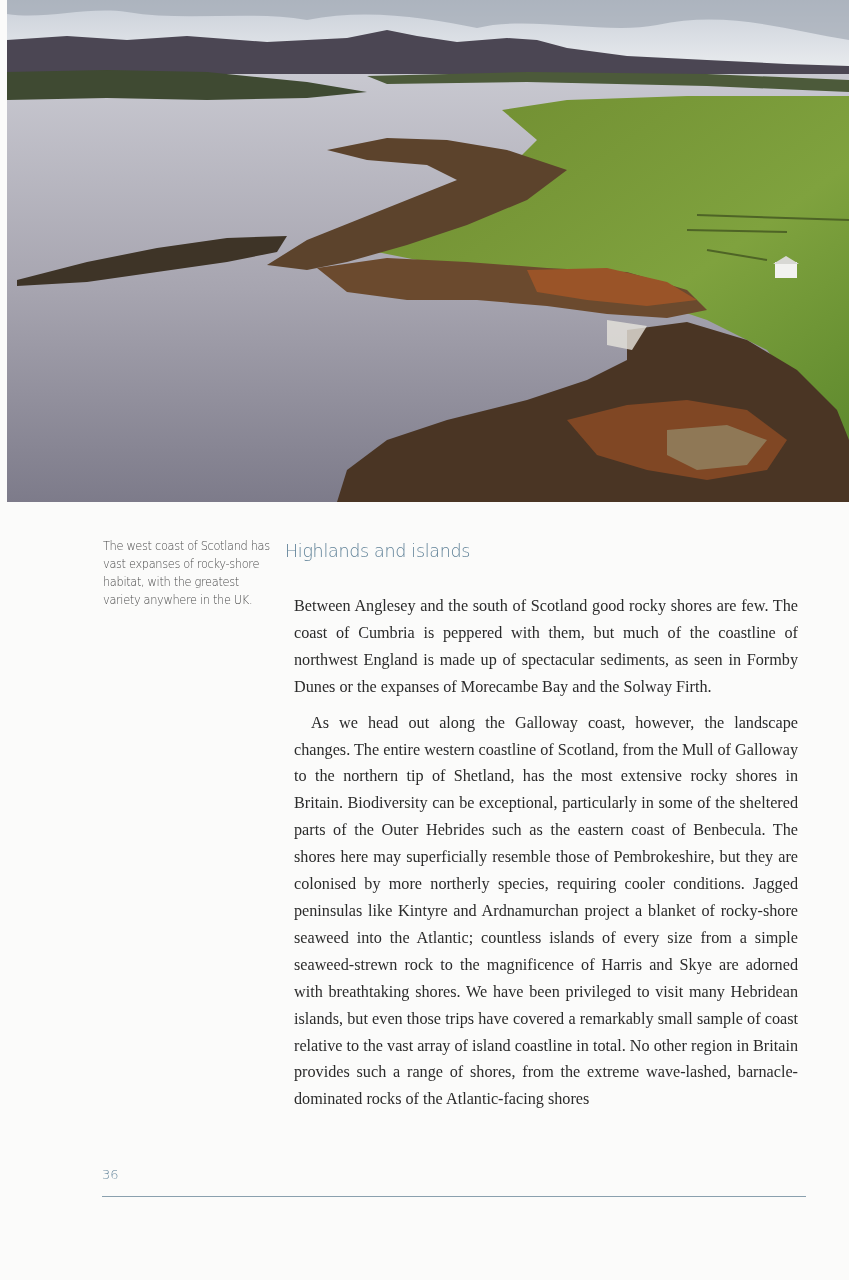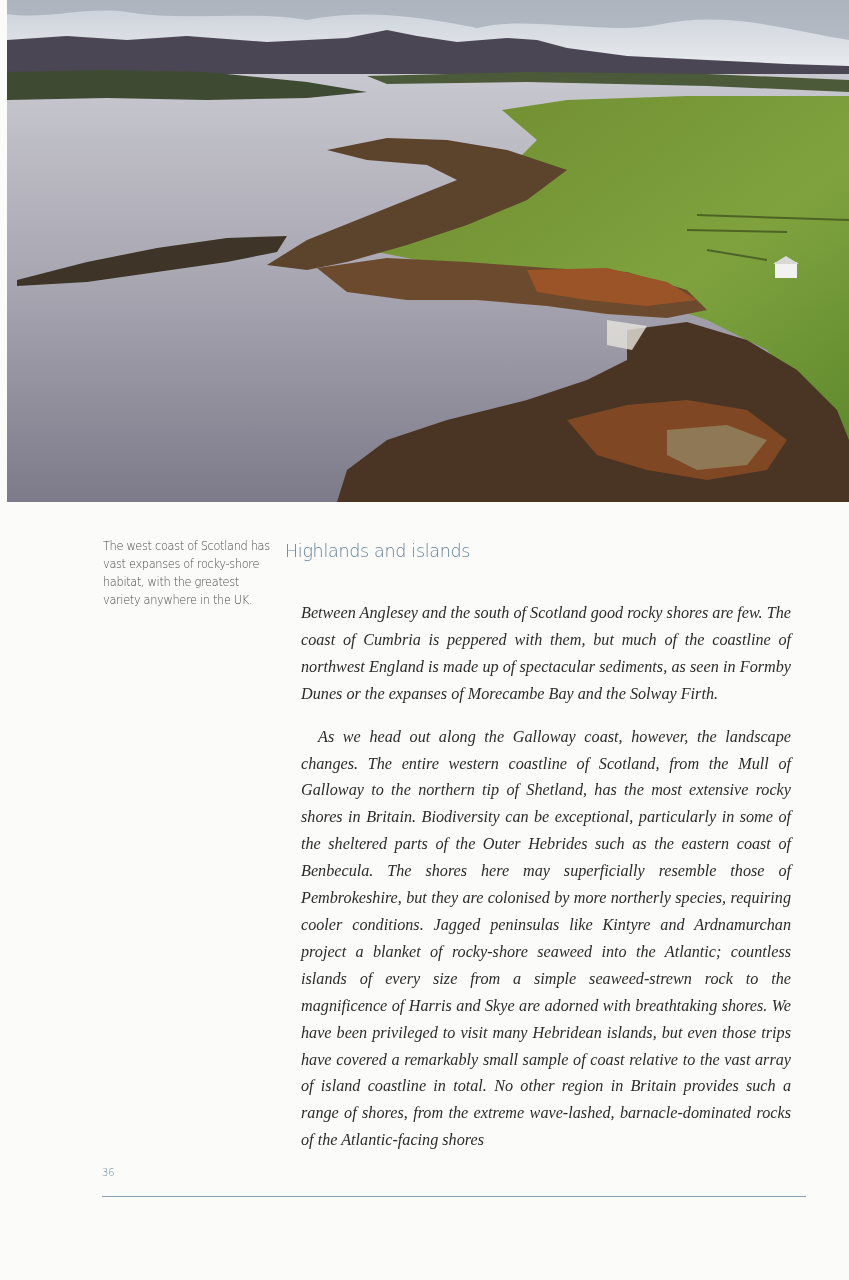--- a/index.html
+++ b/index.html
@@ -22,25 +22,25 @@
   .section-title {
     position: absolute; left: 285px; top: 541px;
     font-family: "DejaVu Sans", sans-serif; font-size: 17.5px;
     color: #5f8197; font-weight: 300; letter-spacing: -0.3px;
   }
   .body-text {
     position: absolute; left: 285px; top: 584px; width: 522px;
     font-family: "Liberation Serif", serif; font-size: 16.2px;
     line-height: 26.9px; color: #2b2b2b; text-align: justify;
   }
-  .body-text p { margin: 16px; font-style: italic; }
+  .body-text p { margin: 9px; }
   .body-text p + p { text-indent: 17px; }
   .page-number {
     position: absolute; left: 102px; top: 1167px;
-    font-family: "DejaVu Sans", sans-serif; font-size: 10px;
+    font-family: "DejaVu Sans", sans-serif; font-size: 13px;
     color: #6b8ba0; font-weight: 300;
   }
   .footer-rule {
     position: absolute; left: 102px; top: 1196px; width: 704px;
     height: 1px; background: #8aa0ae;
   }
 </style>
 </head>
 <body>
 

